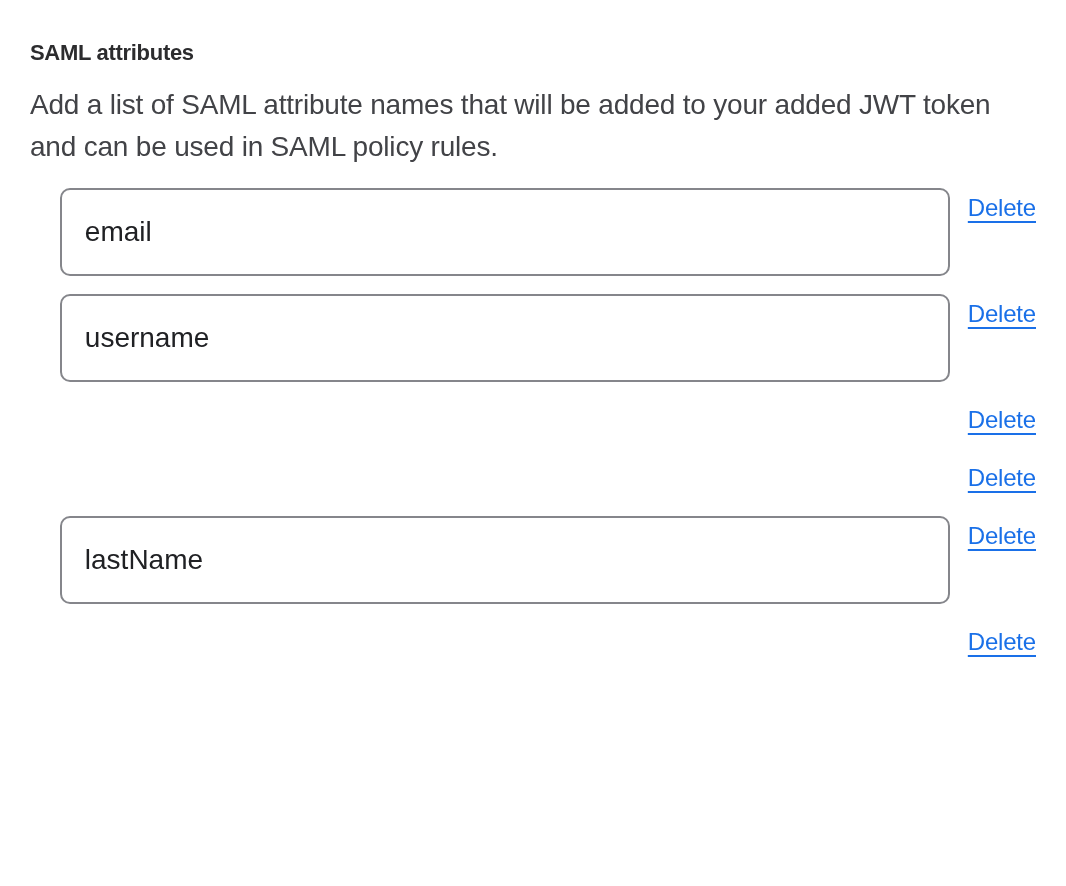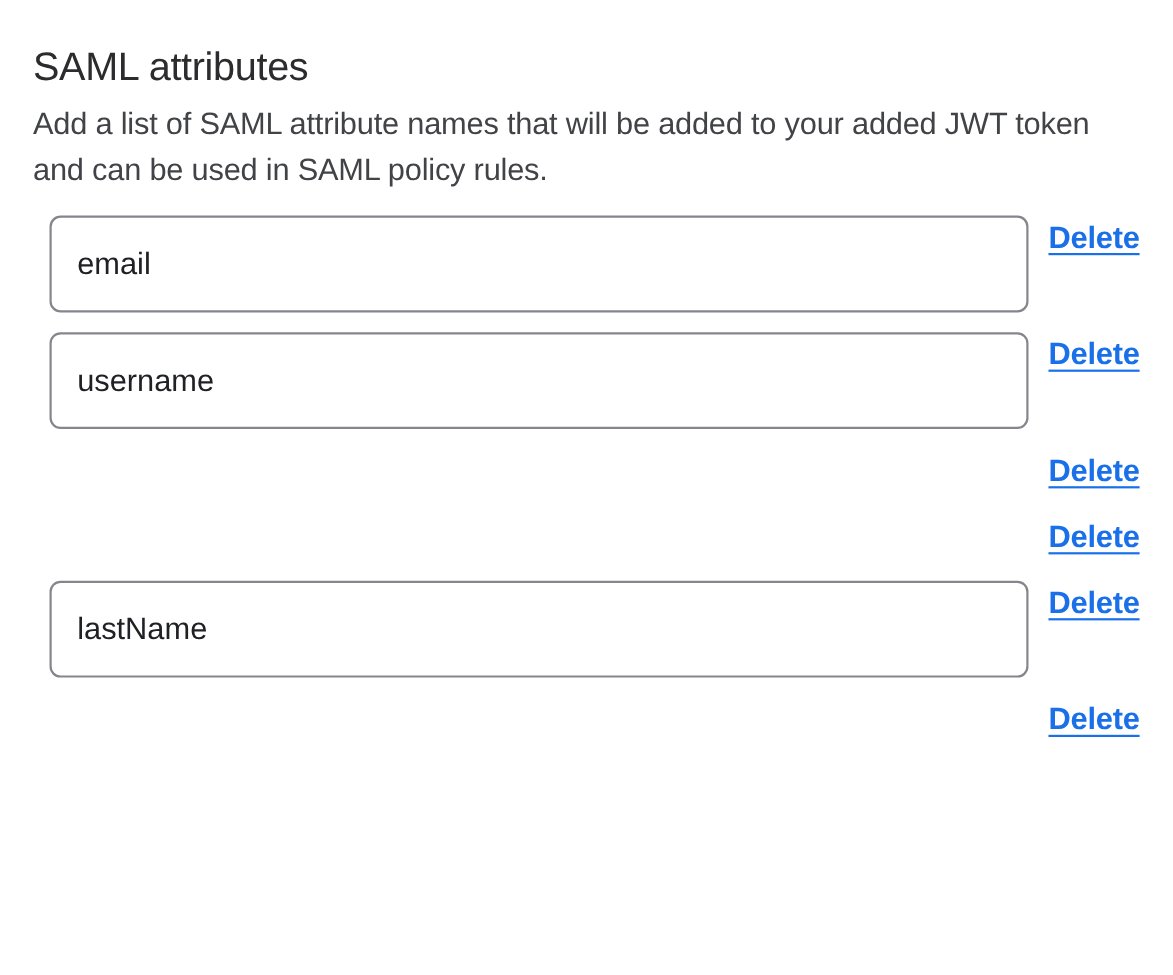--- a/index.html
+++ b/index.html
@@ -9,24 +9,24 @@
     background: #ffffff;
     font-family: "Liberation Sans", sans-serif;
   }
   .page {
     width: 1066px;
     height: 886px;
     padding: 30px 30px 0 30px;
     overflow: hidden;
   }
   .section-title {
-    margin: 12px 0 12px 0;
-    font-size: 36px;
+    margin: 4px 0 12px 0;
+    font-size: 22px;
     line-height: 38px;
-    font-weight: 400;
+    font-weight: 700;
     letter-spacing: -0.3px;
     color: #2c2c2e;
   }
   .section-desc {
     margin: 0 0 20px 0;
     font-size: 28px;
     line-height: 42px;
     color: #424347;
     max-width: 1005px;
     letter-spacing: -0.2px;
@@ -56,23 +56,22 @@
     white-space: nowrap;
   }
   a.link {
     color: #1a70e8;
     text-decoration: underline;
     text-decoration-thickness: 2px;
     text-underline-offset: 5px;
     cursor: pointer;
   }
   .delete-link {
-    font-size: 28px;
+    font-size: 24px;
     letter-spacing: -0.2px;
-    font-weight: bold;
   }
   .add-link {
     display: inline-block;
     margin-top: 18px;
     font-size: 28px;
     line-height: 36px;
     letter-spacing: -0.2px;
   }
 </style>
 </head>

